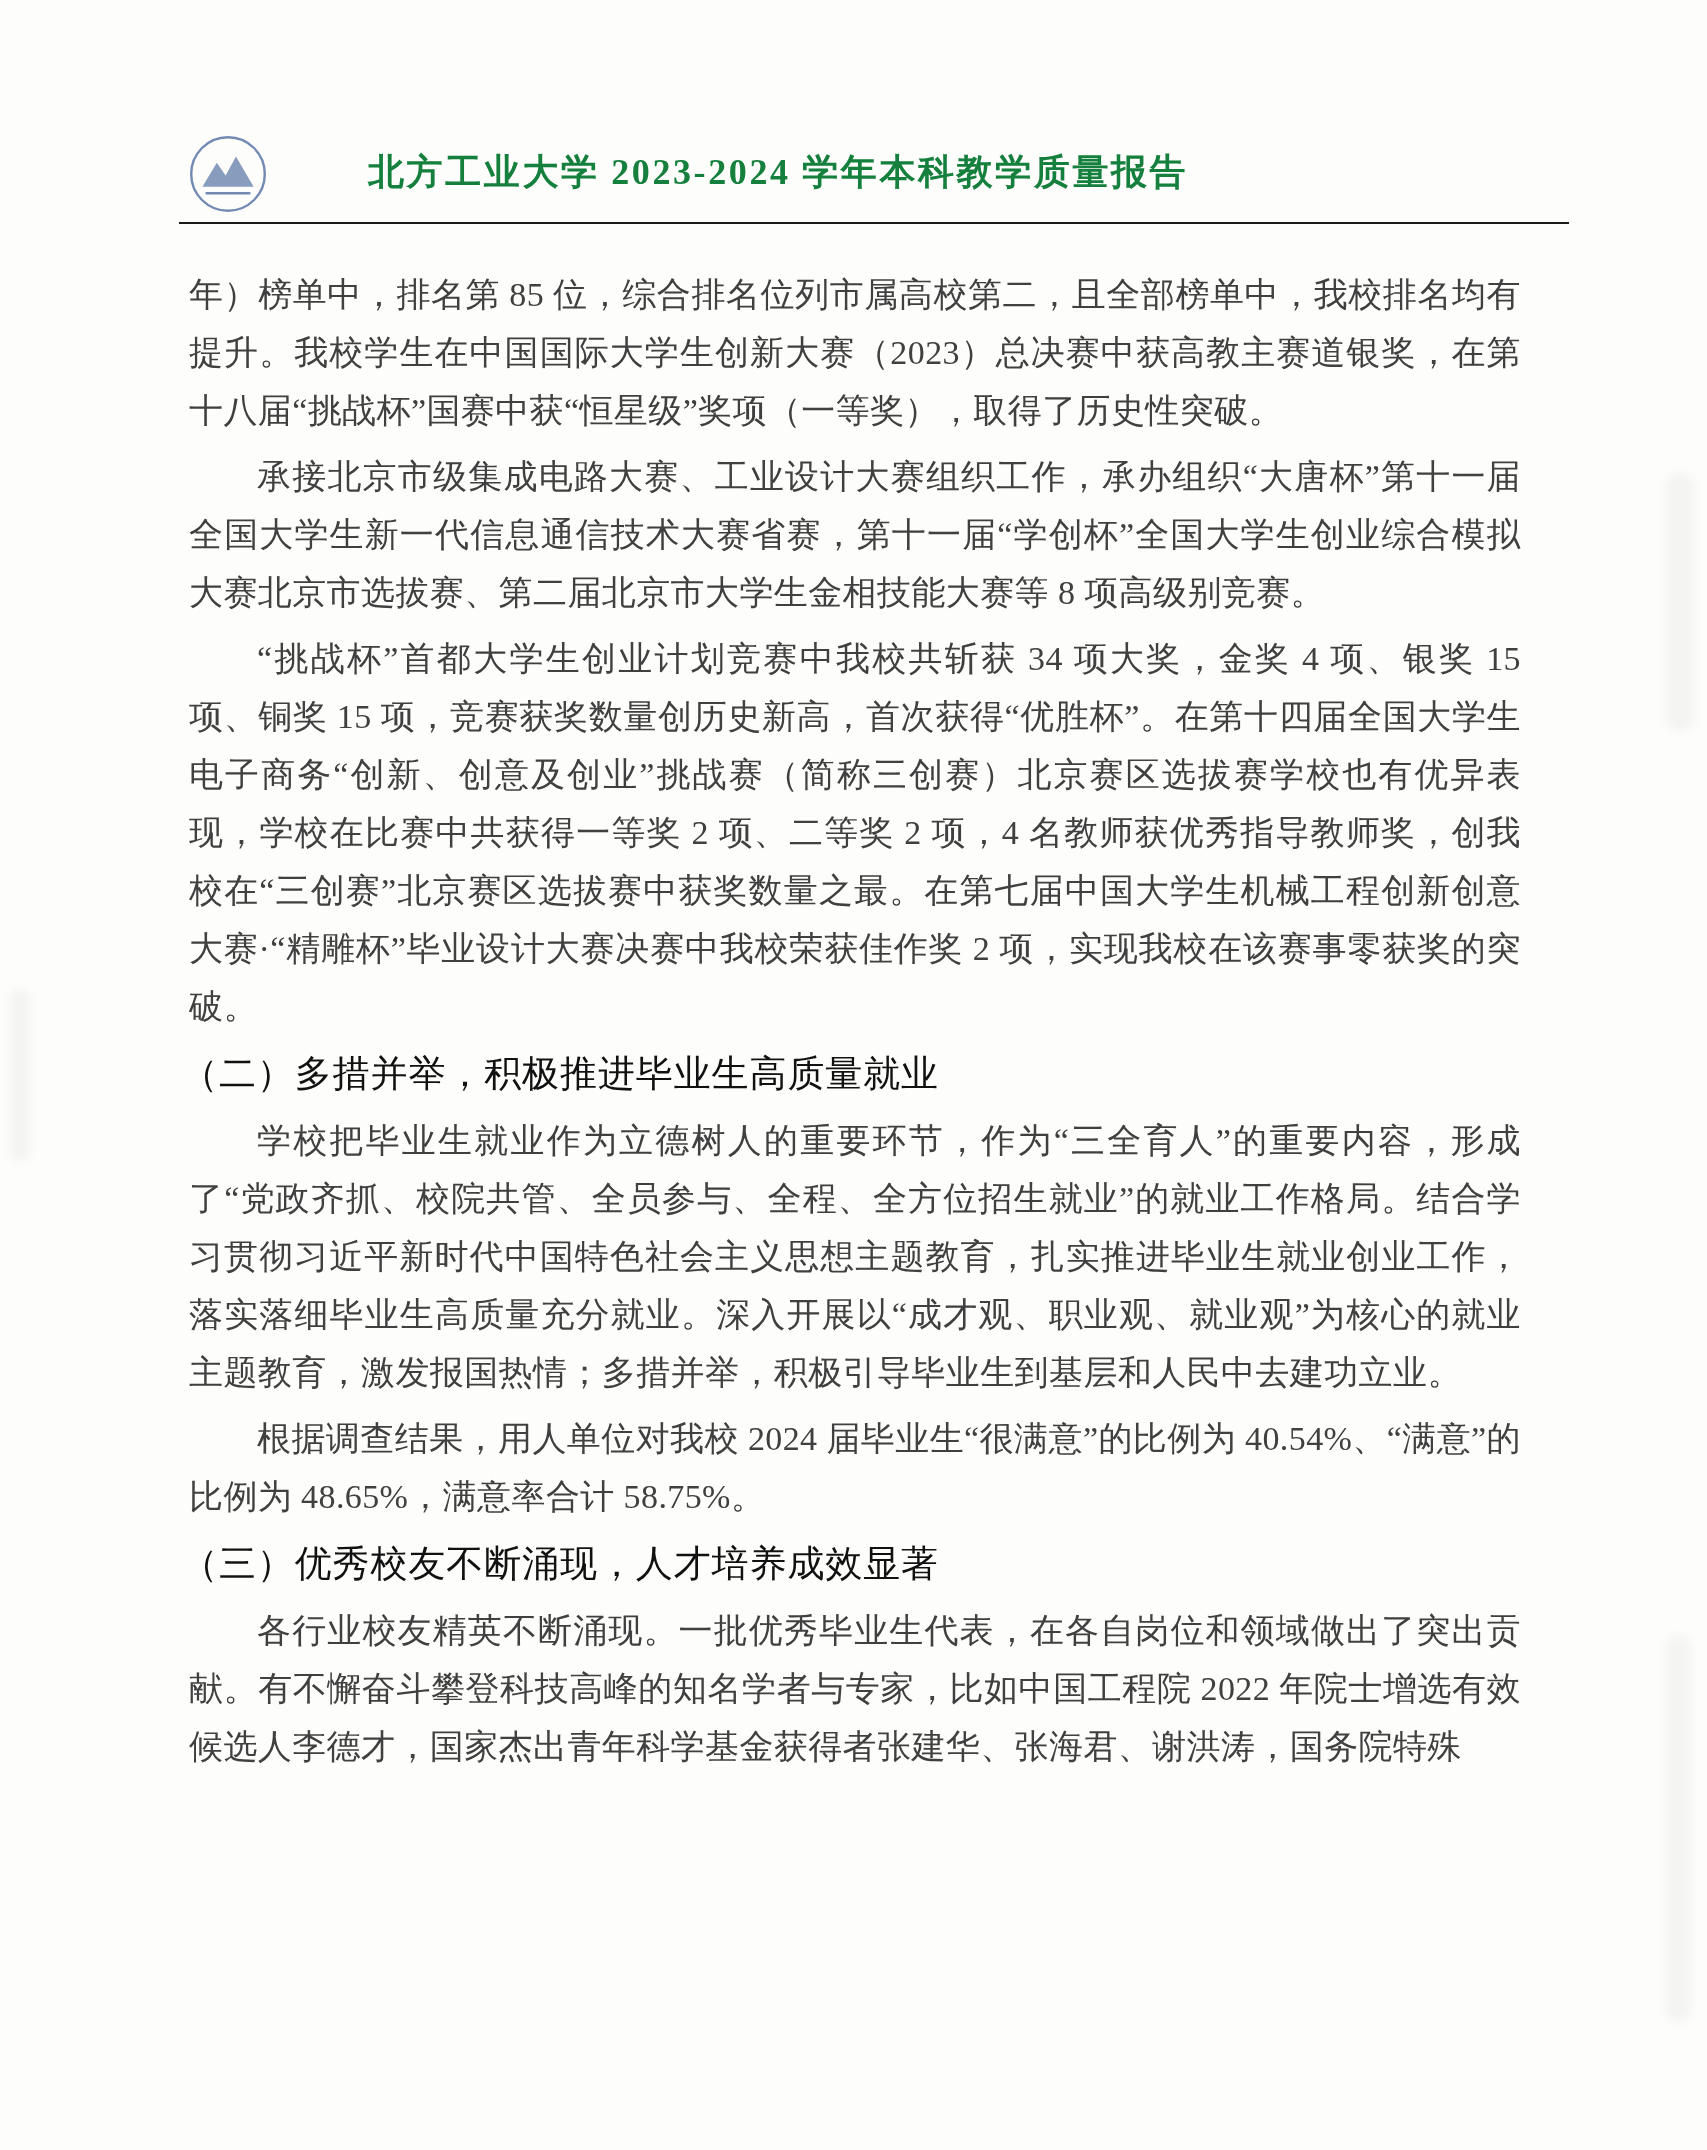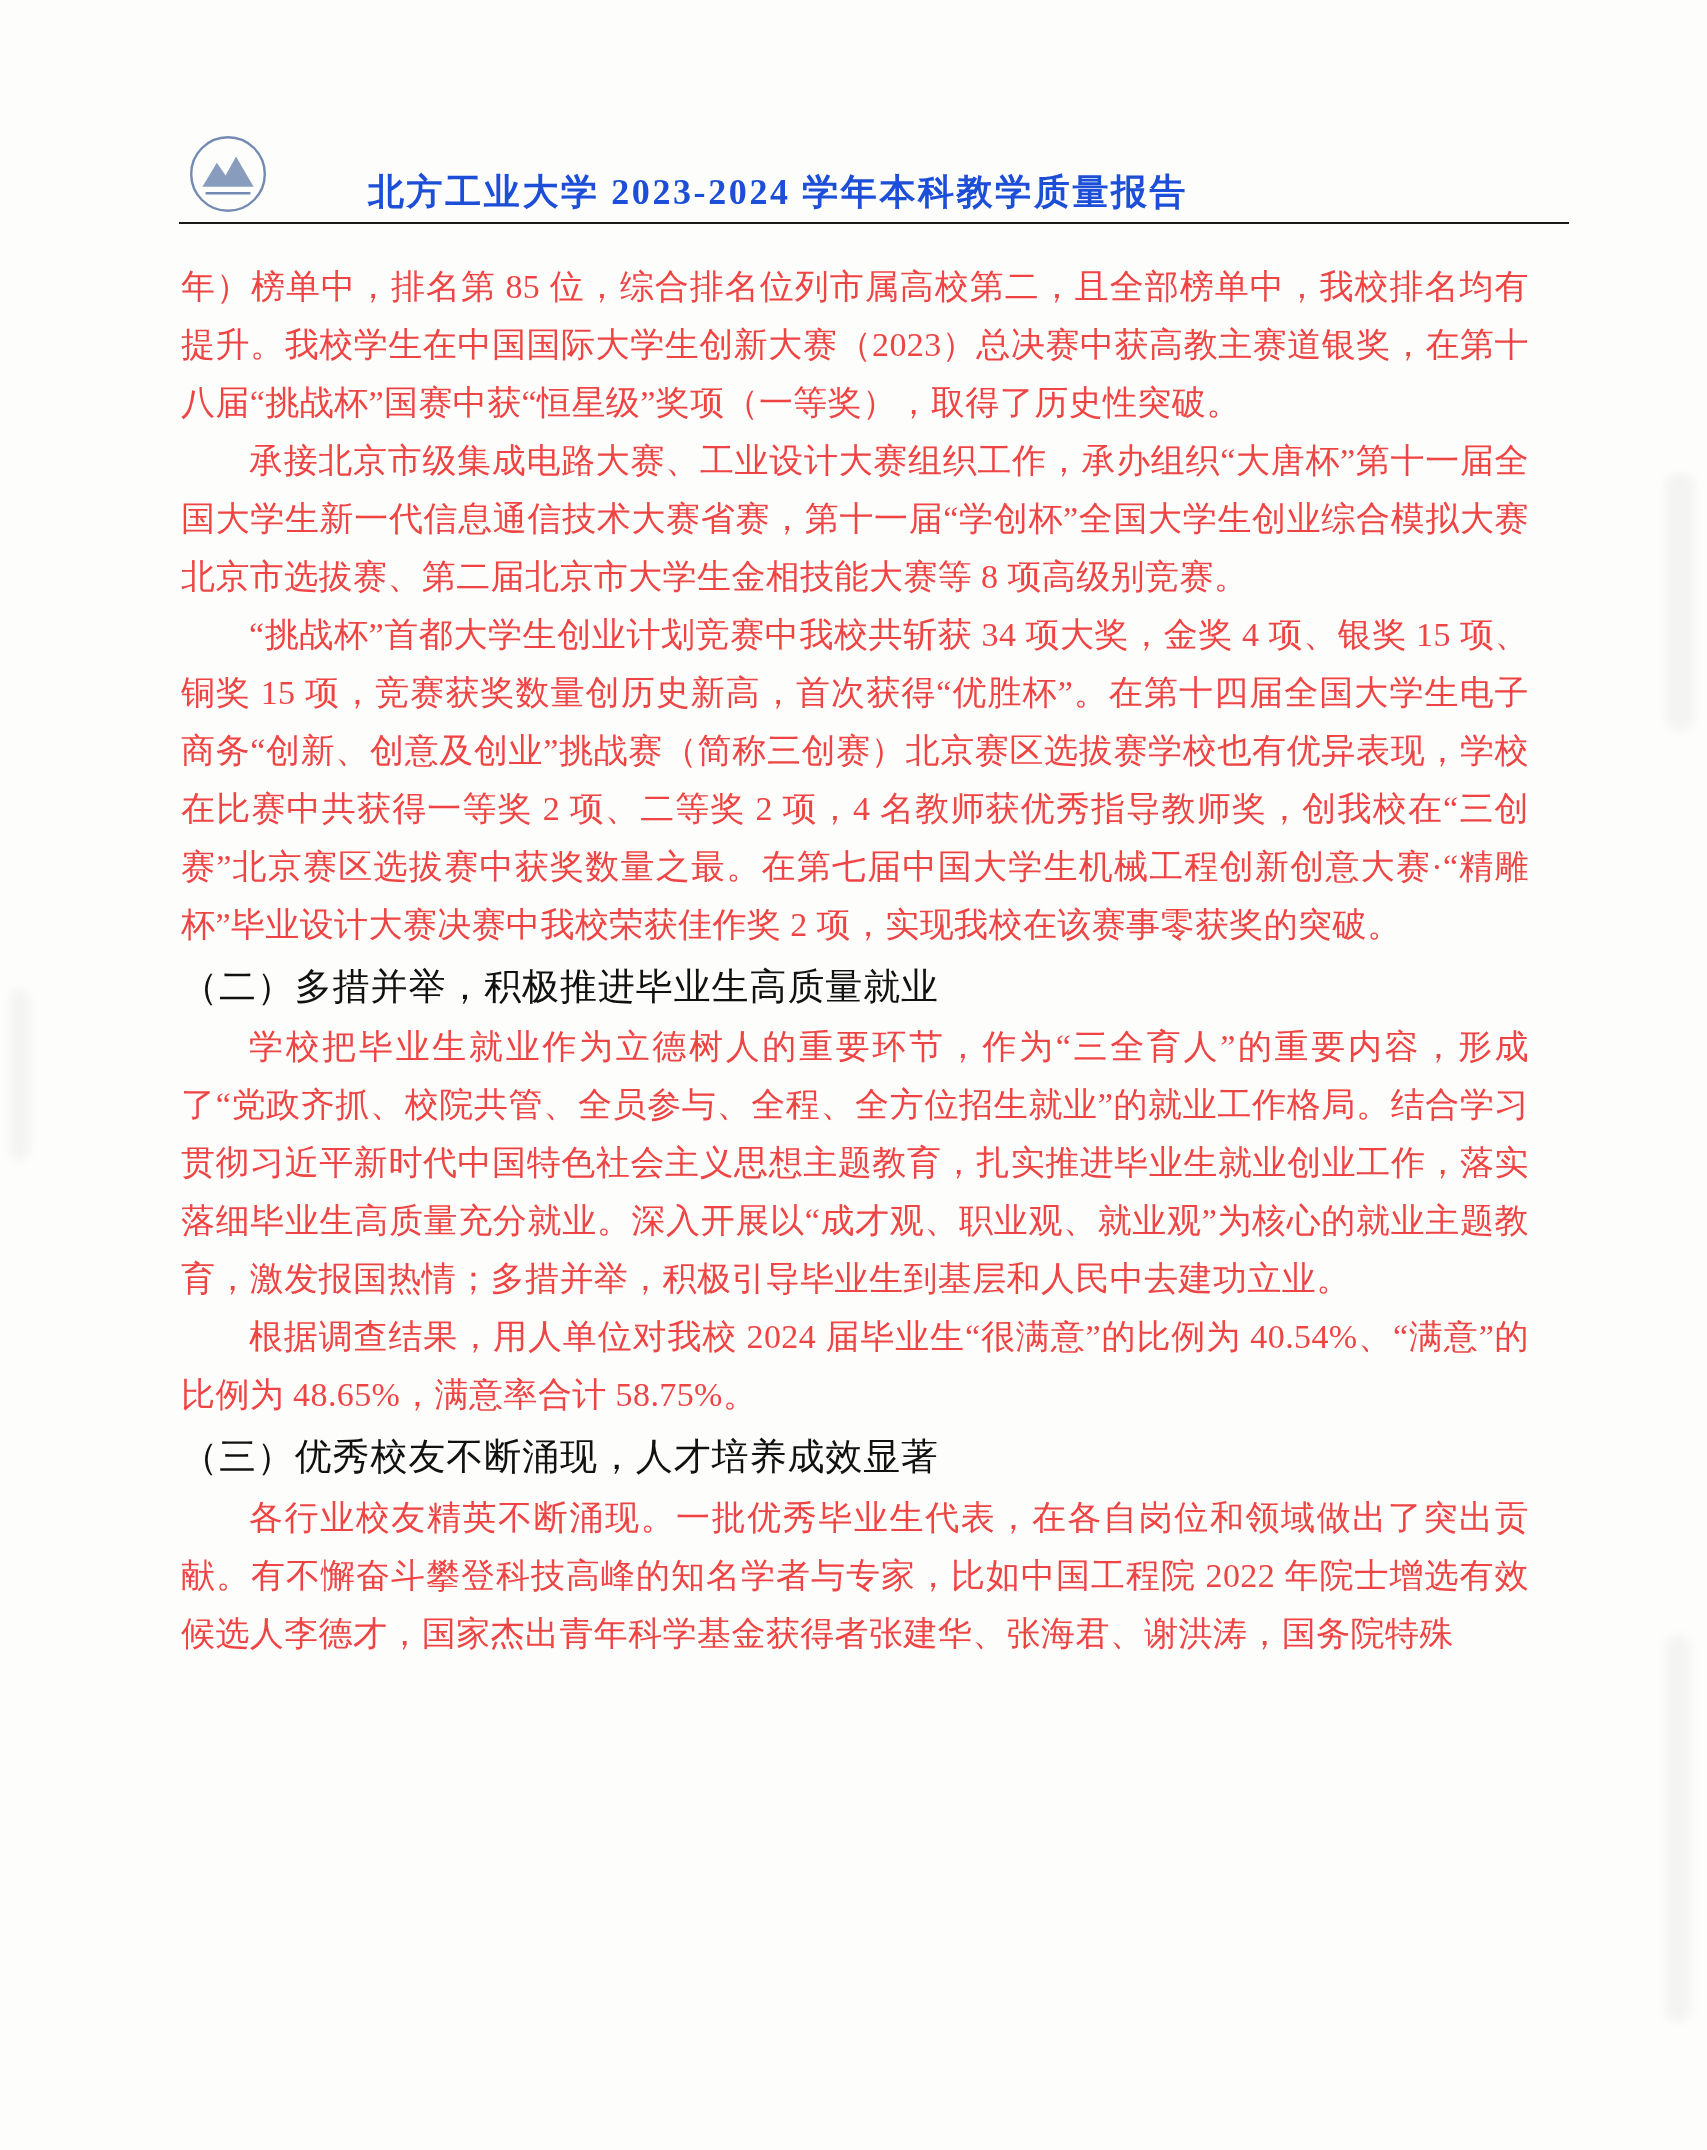--- a/index.html
+++ b/index.html
@@ -22,25 +22,25 @@
     position: absolute;
     left: 188px;
     top: 134px;
     width: 80px;
     height: 80px;
     opacity: 0.75;
   }
   .header-title {
     position: absolute;
     left: 368px;
-    top: 168px;
+    top: 148px;
     font-size: 36px;
     font-weight: 700;
     letter-spacing: 2.6px;
-    color: #1d4ed8;
+    color: #15803d;
     white-space: nowrap;
     font-family: "Liberation Serif", serif;
   }
   .header-rule {
     position: absolute;
     left: 179px;
     top: 222px;
     width: 1390px;
     height: 2.2px;
     background: #1a1a1a;
@@ -48,26 +48,26 @@
 
   
   .content {
     position: absolute;
     left: 181px;
     top: 258px;
     width: 1348px;
     text-align: justify;
   }
   .content p {
-    margin: 0;
+    margin: 8px;
     font-size: 34px;
     line-height: 58px;
     text-indent: 2em;
     letter-spacing: 0.4px;
-    color: #ef4444;
+    color: #404040;
   }
   .content p.noindent {
     text-indent: 0;
   }
   .content h2 {
     margin: 2.6px 0 1.7px 0;
     font-size: 37px;
     line-height: 60px;
     font-weight: 400;
     letter-spacing: 0.9px;

